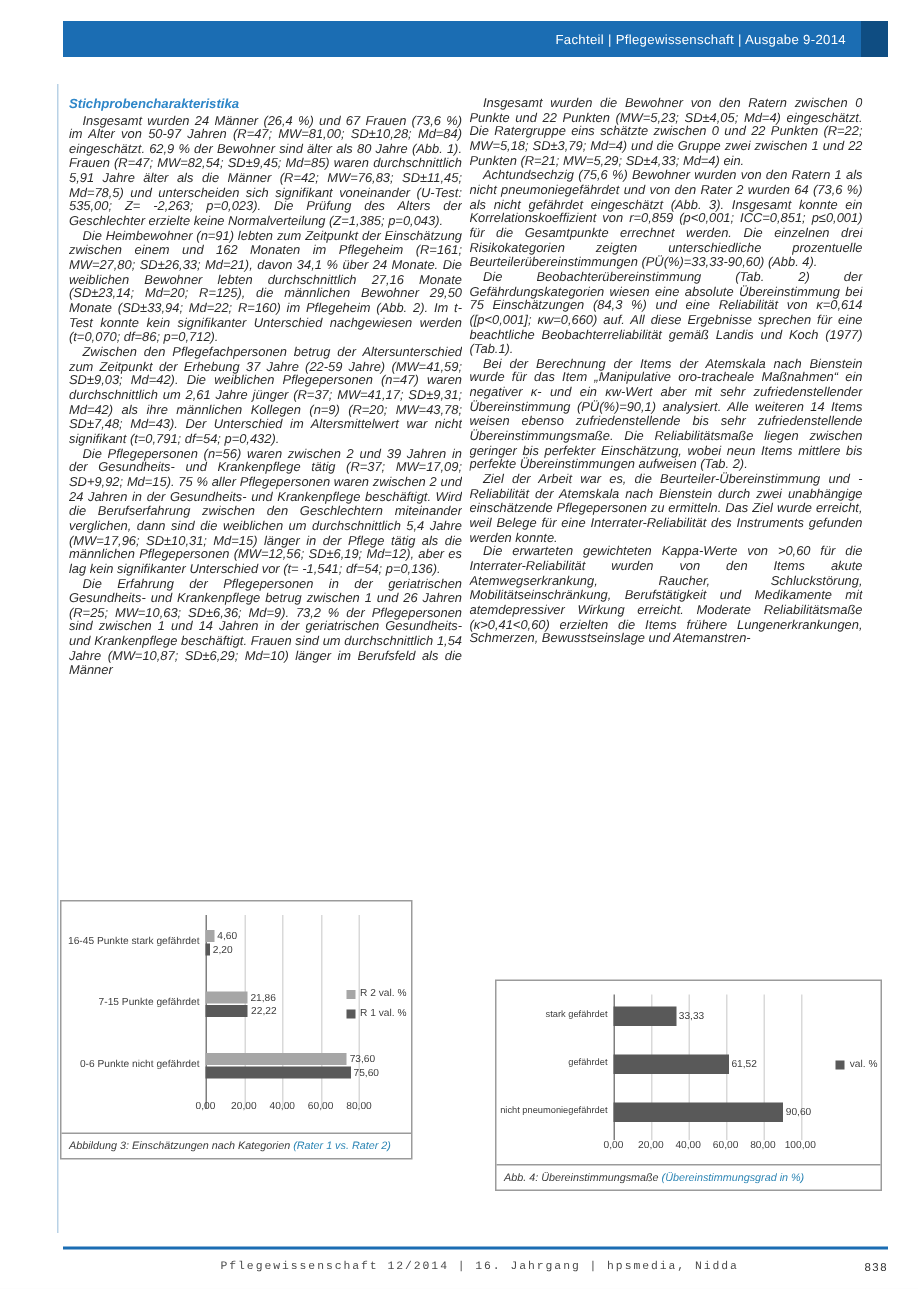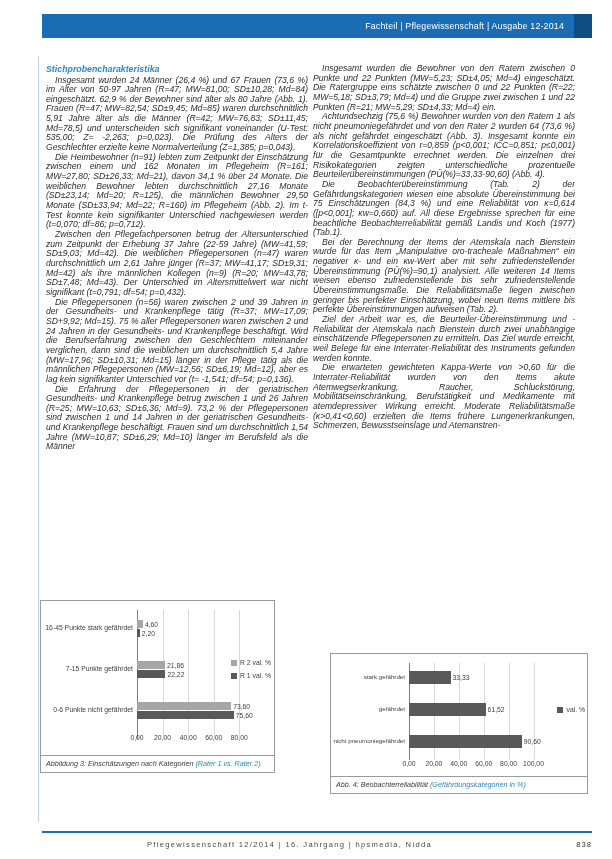--- a/index.html
+++ b/index.html
@@ -57,30 +57,30 @@
   .legend { position:absolute; display:flex; flex-direction:column; gap:6px; }
   #fig3 .legend { right:3px; top:58px; }
   #fig4 .legend { right:2px; top:52px; }
   .lentry { display:flex; align-items:center; gap:3px; white-space:nowrap; }
   .lswatch { width:6px; height:6px; flex:none; display:inline-block; }
 
   
   .footer-rule { position:absolute; left:42px; top:831px; width:550px; height:2px; background:#1b6db3; }
   .footer { position:absolute; left:42px; top:840px; width:550px; display:flex; align-items:center;
             font-size:7.6px; color:#4a4a4a; letter-spacing:1.3px; }
-  .footer .journal { margin-left:105px; flex:1; }
+  .footer .journal { margin-left:105px; flex:1;font-family:Liberation Mono, monospace; }
   .footer .pageno { letter-spacing:1px; color:#333; }
 </style>
 </head>
 <body>
 
 <div class="page">
 
   <div class="header-bar">
-    <span>Fachteil | Pflegewissenschaft | Ausgabe 12-2014</span>
+    <span>Fachteil | Pflegewissenschaft | Ausgabe 9-2014</span>
   </div>
   <div class="header-bar-end"></div>
   <div class="margin-line"></div>
 
   <div class="col col-left">
     <div class="h-sub">Stichprobencharakteristika</div>
     <p>Insgesamt wurden 24 Männer (26,4 %) und 67 Frauen (73,6 %) im Alter von 50-97 Jahren (R=47; MW=81,00; SD±10,28; Md=84) eingeschätzt. 62,9 % der Bewohner sind älter als 80 Jahre (Abb. 1). Frauen (R=47; MW=82,54; SD±9,45; Md=85) waren durchschnittlich 5,91 Jahre älter als die Männer (R=42; MW=76,83; SD±11,45; Md=78,5) und unterscheiden sich signifikant voneinander (U-Test: 535,00; Z= -2,263; p=0,023). Die Prüfung des Alters der Geschlechter erzielte keine Normalverteilung (Z=1,385; p=0,043).</p>
     <p>Die Heimbewohner (n=91) lebten zum Zeitpunkt der Einschätzung zwischen einem und 162 Monaten im Pflegeheim (R=161; MW=27,80; SD±26,33; Md=21), davon 34,1 % über 24 Monate. Die weiblichen Bewohner lebten durchschnittlich 27,16 Monate (SD±23,14; Md=20; R=125), die männlichen Bewohner 29,50 Monate (SD±33,94; Md=22; R=160) im Pflegeheim (Abb. 2). Im t-Test konnte kein signifikanter Unterschied nachgewiesen werden (t=0,070; df=86; p=0,712).</p>
     <p>Zwischen den Pflegefachpersonen betrug der Altersunterschied zum Zeitpunkt der Erhebung 37 Jahre (22-59 Jahre) (MW=41,59; SD±9,03; Md=42). Die weiblichen Pflegepersonen (n=47) waren durchschnittlich um 2,61 Jahre jünger (R=37; MW=41,17; SD±9,31; Md=42) als ihre männlichen Kollegen (n=9) (R=20; MW=43,78; SD±7,48; Md=43). Der Unterschied im Altersmittelwert war nicht signifikant (t=0,791; df=54; p=0,432).</p>
     <p>Die Pflegepersonen (n=56) waren zwischen 2 und 39 Jahren in der Gesundheits- und Krankenpflege tätig (R=37; MW=17,09; SD+9,92; Md=15). 75 % aller Pflegepersonen waren zwischen 2 und 24 Jahren in der Gesundheits- und Krankenpflege beschäftigt. Wird die Berufserfahrung zwischen den Geschlechtern miteinander verglichen, dann sind die weiblichen um durchschnittlich 5,4 Jahre (MW=17,96; SD±10,31; Md=15) länger in der Pflege tätig als die männlichen Pflegepersonen (MW=12,56; SD±6,19; Md=12), aber es lag kein signifikanter Unterschied vor (t= -1,541; df=54; p=0,136).</p>
@@ -221,21 +221,21 @@
           </div>
           <div class="legend">
             <div class="lentry">
               <span class="lswatch" style="background: rgb(89, 89, 89);"></span>
               <span>val. %</span>
             </div>
           </div>
         </div>
     </div>
     <div class="figcap">
-      <span class="main">Abb. 4: Beobachterreliabilität </span><span class="paren">(Gefährdungskategorien in %)</span>
+      <span class="main">Abb. 4: Übereinstimmungsmaße </span><span class="paren">(Übereinstimmungsgrad in %)</span>
     </div>
   </div>
 
   <div class="footer-rule"></div>
   <div class="footer">
     <span class="journal">Pflegewissenschaft 12/2014 | 16. Jahrgang | hpsmedia, Nidda</span>
     <span class="pageno">838</span>
   </div>
 
 </div>

